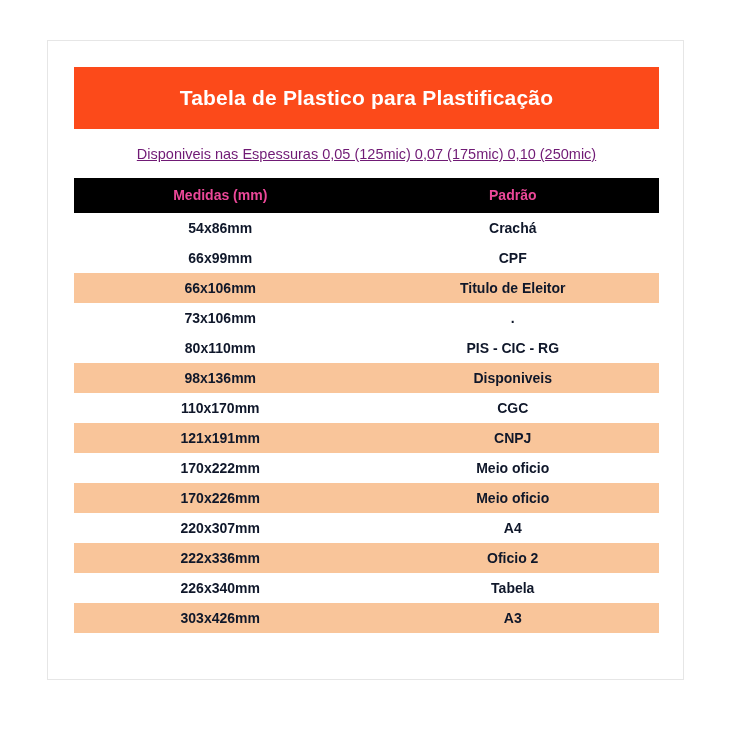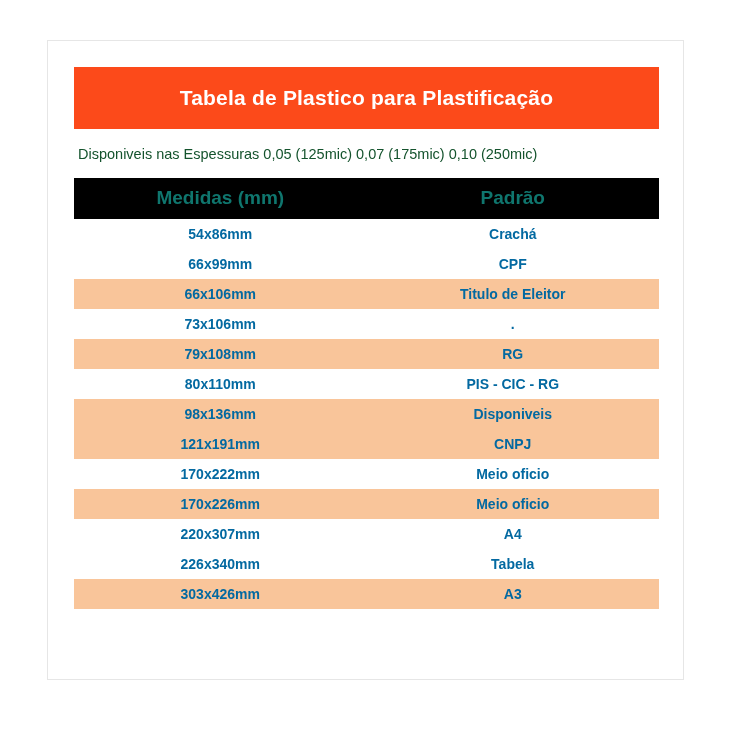--- a/index.html
+++ b/index.html
@@ -41,43 +41,44 @@
     color: #ffffff;
     text-align: center;
     font-size: 21px;
     font-weight: bold;
     letter-spacing: 0.2px;
     padding: 19px 10px 20px 10px;
     box-sizing: border-box;
     line-height: 1.1;
   }
   .subtitle {
-    text-align: left;
-    color: #14532d;
+    text-align: center;
+    color: #701a75;
     font-size: 14.5px;
     padding: 17px 4px 15px 4px;
     line-height: 1.2;
+    text-decoration: underline;
   }
   table.tabela {
     width: 100%;
     border-collapse: collapse;
     table-layout: fixed;
   }
   table.tabela thead th {
     background: #000000;
-    color: #0f766e;
-    font-size: 19px;
+    color: #ec4899;
+    font-size: 14px;
     font-weight: bold;
     padding: 9px 0 10px 0;
     text-align: center;
   }
   table.tabela tbody td {
     font-size: 14px;
     font-weight: bold;
-    color: #0369a1;
+    color: #0f172a;
     text-align: center;
     padding: 7px 0 7px 0;
     height: 14px;
   }
   table.tabela tbody tr.odd td {
     background: #ffffff;
   }
   table.tabela tbody tr.even td {
     background: #f9c59a;
   }
@@ -116,48 +117,52 @@
               <td>CPF</td>
             </tr>
             <tr class="even">
               <td>66x106mm</td>
               <td>Titulo de Eleitor</td>
             </tr>
             <tr class="odd">
               <td>73x106mm</td>
               <td>.</td>
             </tr>
-            <tr class="even">
-              <td>79x108mm</td>
-              <td>RG</td>
-            </tr>
             <tr class="odd">
               <td>80x110mm</td>
               <td>PIS - CIC - RG</td>
             </tr>
             <tr class="even">
               <td>98x136mm</td>
               <td>Disponiveis</td>
+            </tr>
+            <tr class="odd">
+              <td>110x170mm</td>
+              <td>CGC</td>
             </tr>
             <tr class="even">
               <td>121x191mm</td>
               <td>CNPJ</td>
             </tr>
             <tr class="odd">
               <td>170x222mm</td>
               <td>Meio oficio</td>
             </tr>
             <tr class="even">
               <td>170x226mm</td>
               <td>Meio oficio</td>
             </tr>
             <tr class="odd">
               <td>220x307mm</td>
               <td>A4</td>
             </tr>
+            <tr class="even">
+              <td>222x336mm</td>
+              <td>Oficio 2</td>
+            </tr>
             <tr class="odd">
               <td>226x340mm</td>
               <td>Tabela</td>
             </tr>
             <tr class="even">
               <td>303x426mm</td>
               <td>A3</td>
             </tr>
           </tbody>
       </table>

